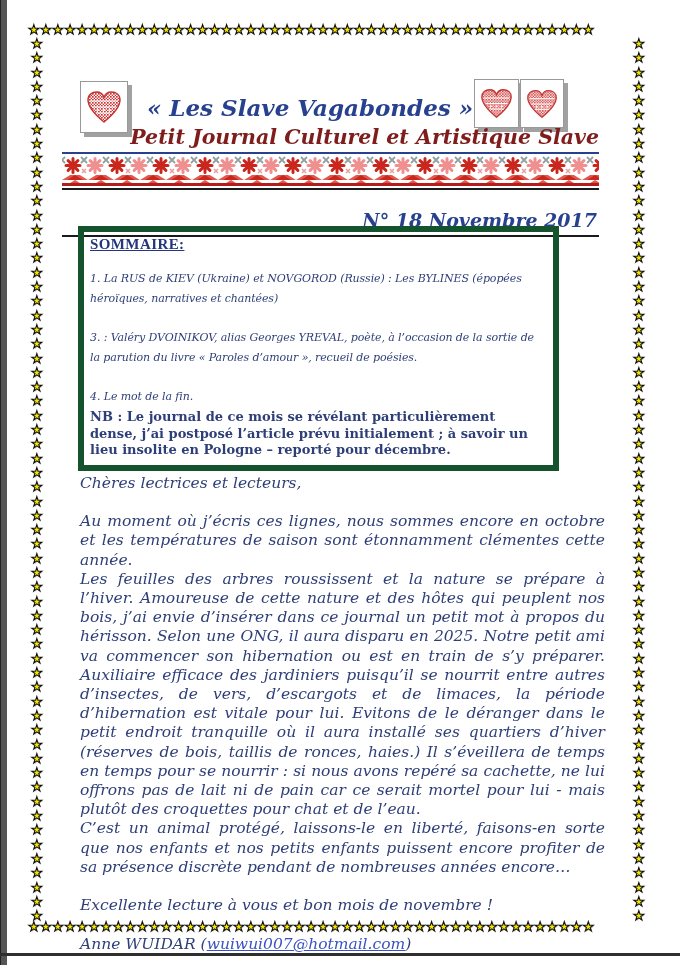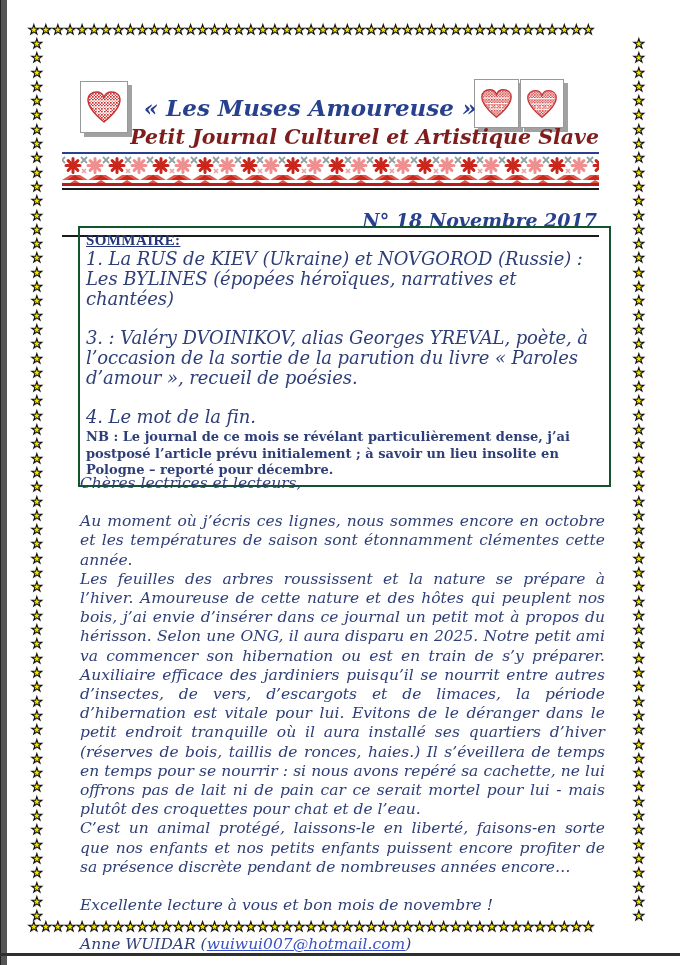--- a/index.html
+++ b/index.html
@@ -29,25 +29,25 @@
          box-sizing:border-box;font-style:italic;font-weight:bold;font-size:23px;color:#27418f;}
   .subtitle-row{position:absolute;left:62px;top:125px;width:537px;text-align:right;
                 border-bottom:2px solid #27418f;padding-bottom:3px;line-height:24px;
                 font-style:italic;font-weight:bold;font-size:20.5px;color:#7f1d1d;}
   .band{position:absolute;left:62px;top:156px;}
   .issue{position:absolute;left:62px;top:188px;width:537px;box-sizing:border-box;
          border-top:2px solid #1a1a1a;border-bottom:2px solid #1a1a1a;
          padding:19px 2px 3px;text-align:right;line-height:23px;
          font-style:italic;font-weight:bold;font-size:19px;color:#27418f;}
   
-  .sommaire{position:absolute;left:78px;top:226px;width:533px;box-sizing:border-box;
-            border:2px solid #14532d;padding:4px 7px 6px 6px;color:#2e3f78;}
+  .sommaire{position:absolute;left:78px;top:226px;width:481px;box-sizing:border-box;
+            border:6px solid #14532d;padding:4px 7px 6px 6px;color:#2e3f78;}
   .som-head{font-family:"Liberation Serif", serif;font-style:normal;font-weight:bold;
             font-size:15px;color:#24367e;text-decoration:underline;letter-spacing:.4px;}
-  .som-item{margin:0 0 19px 0;font-style:italic;font-size:18px;line-height:20px;
+  .som-item{margin:16px 0 19px 0;font-style:italic;font-size:11px;line-height:20px;
             letter-spacing:-.1px;}
   .som-item:last-child{margin-bottom:2px;}
   .som-nb{font-weight:bold;font-size:13px;line-height:16.5px;color:#2e3f78;}
   
   .bodytext{position:absolute;left:80px;top:474px;width:525px;color:#2e3f78;
             font-style:italic;font-size:15.5px;line-height:19.2px;}
   .bodytext p{margin:0;}
   .salutation{margin-bottom:19px !important;}
   .body-par{text-align:justify;}
   .closing{margin-top:19px !important;}
@@ -220,21 +220,21 @@
   <div class="heart-box hb-r2">
     <svg width="32" height="32" viewBox="0 0 36 34">
       <path d="M18 32 C7 23 2 16 2 10 C2 4.5 6 2 10.5 2 C14 2 17 4.5 18 7.5 C19 4.5 22 2 25.5 2 C30 2 34 4.5 34 10 C34 16 29 23 18 32 Z" fill="url(#hpat)" stroke="#c23333" stroke-width="1.4"></path>
       <path d="M4 11 H32 M6 17 H30 M10 23 H26" stroke="#ffffff" stroke-width="1.1" fill="none"></path>
       <circle cx="12" cy="20" r="1.1" fill="#fff"></circle>
         <circle cx="18" cy="20" r="1.1" fill="#fff"></circle>
         <circle cx="24" cy="20" r="1.1" fill="#fff"></circle>
     </svg>
   </div>
 
-  <div class="title">« Les Muses Amoureuse »</div>
+  <div class="title">« Les Slave Vagabondes »</div>
 
   <div class="subtitle-row">
     <span>Petit Journal Culturel et Artistique Slave</span>
   </div>
 
   <svg class="band" width="537" height="30">
     <defs>
       <pattern id="flowers" width="44" height="19" patternUnits="userSpaceOnUse">
         <g transform="translate(11,9.5)" stroke="#c9271e" stroke-width="3" stroke-linecap="round">
           <path d="M0 -7 V7 M-7 0 H7 M-4.9 -4.9 L4.9 4.9 M4.9 -4.9 L-4.9 4.9" fill="none"></path>

